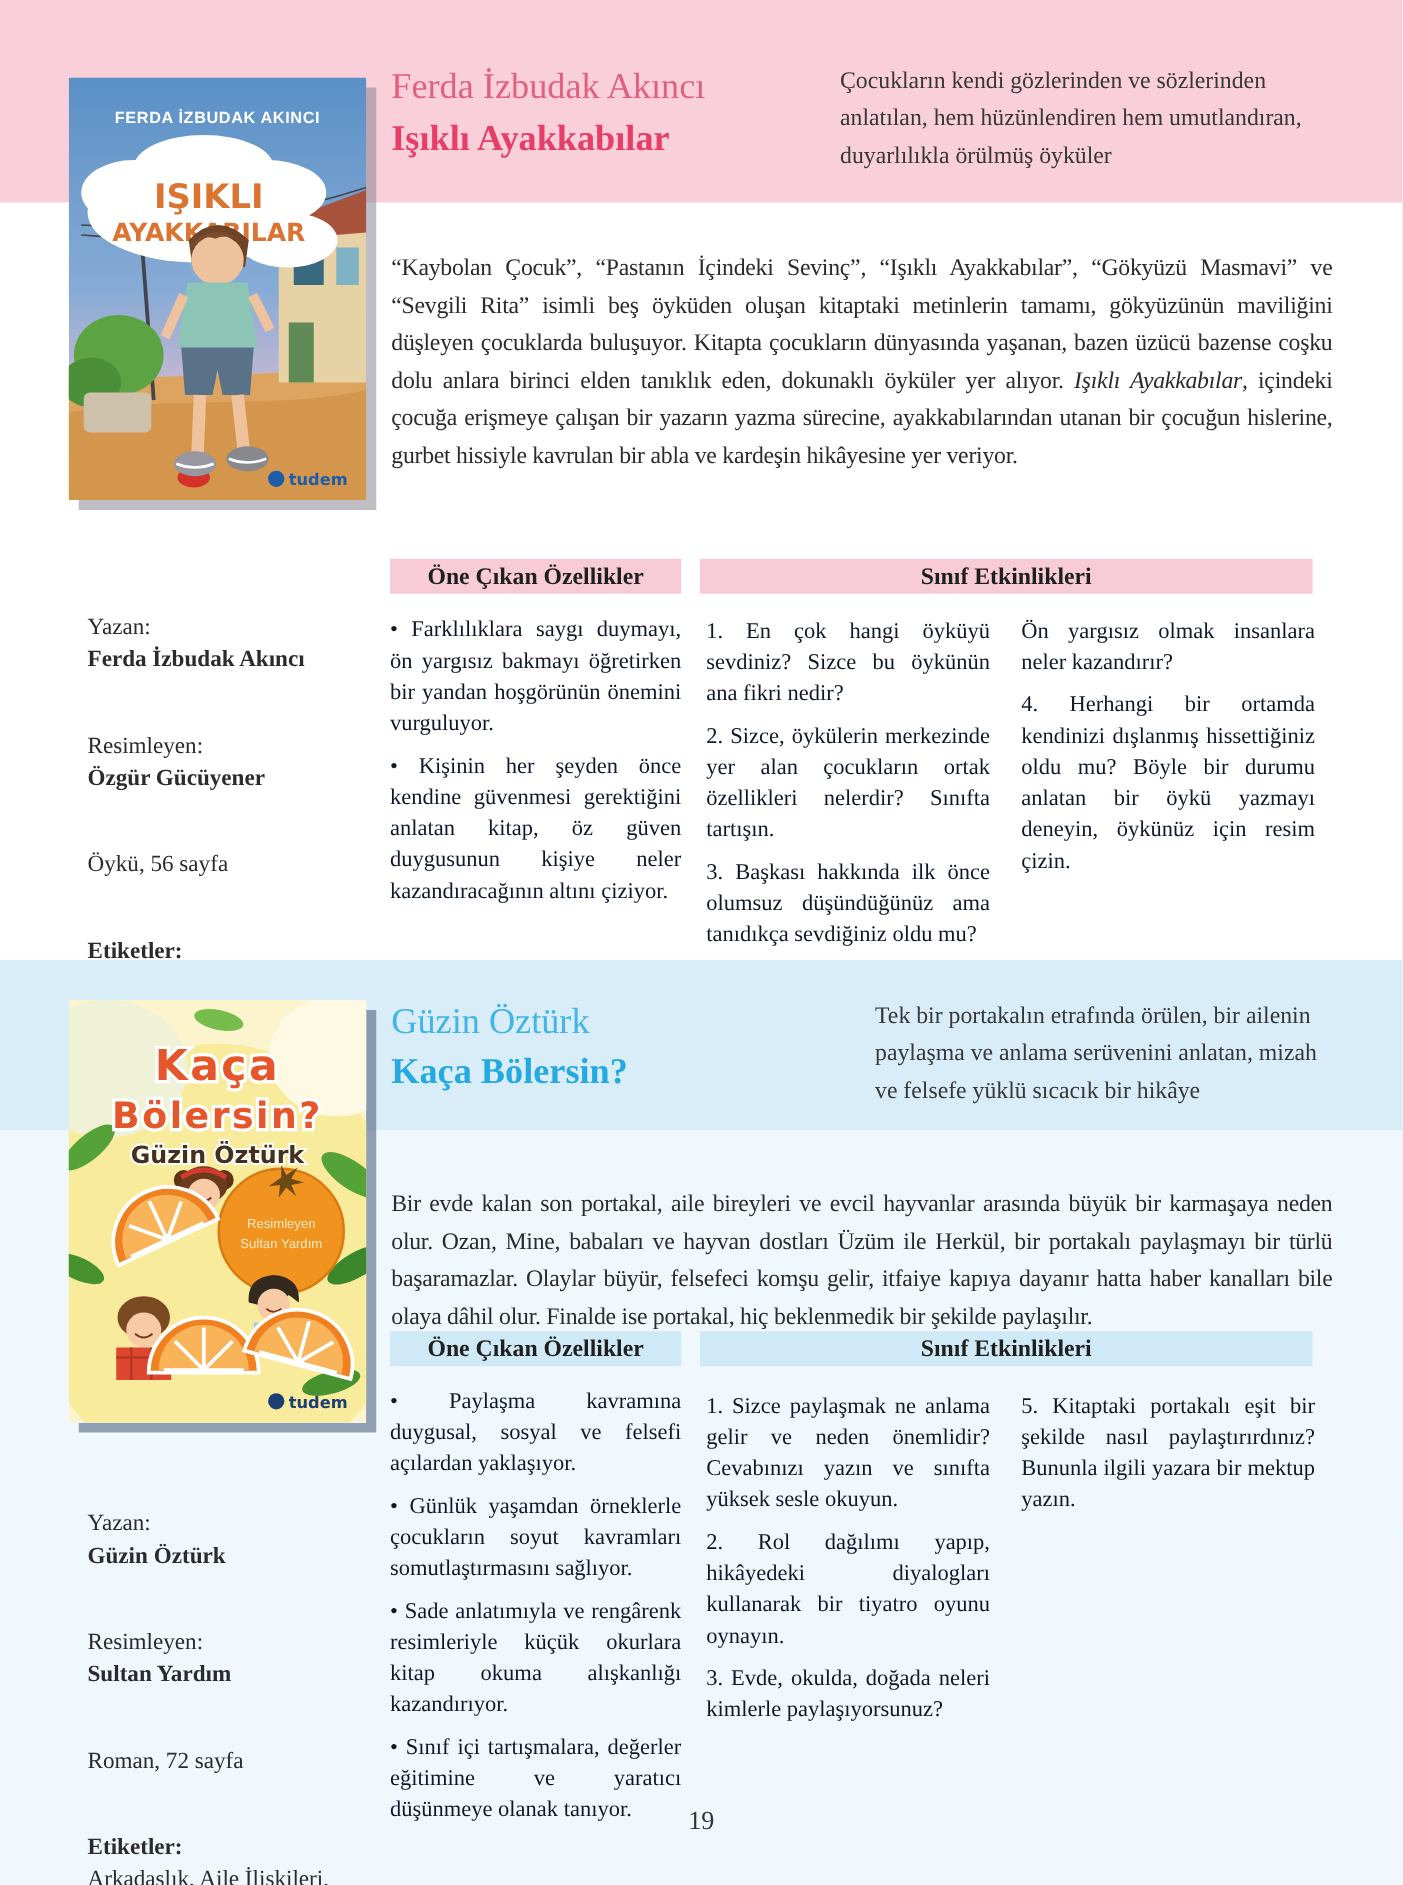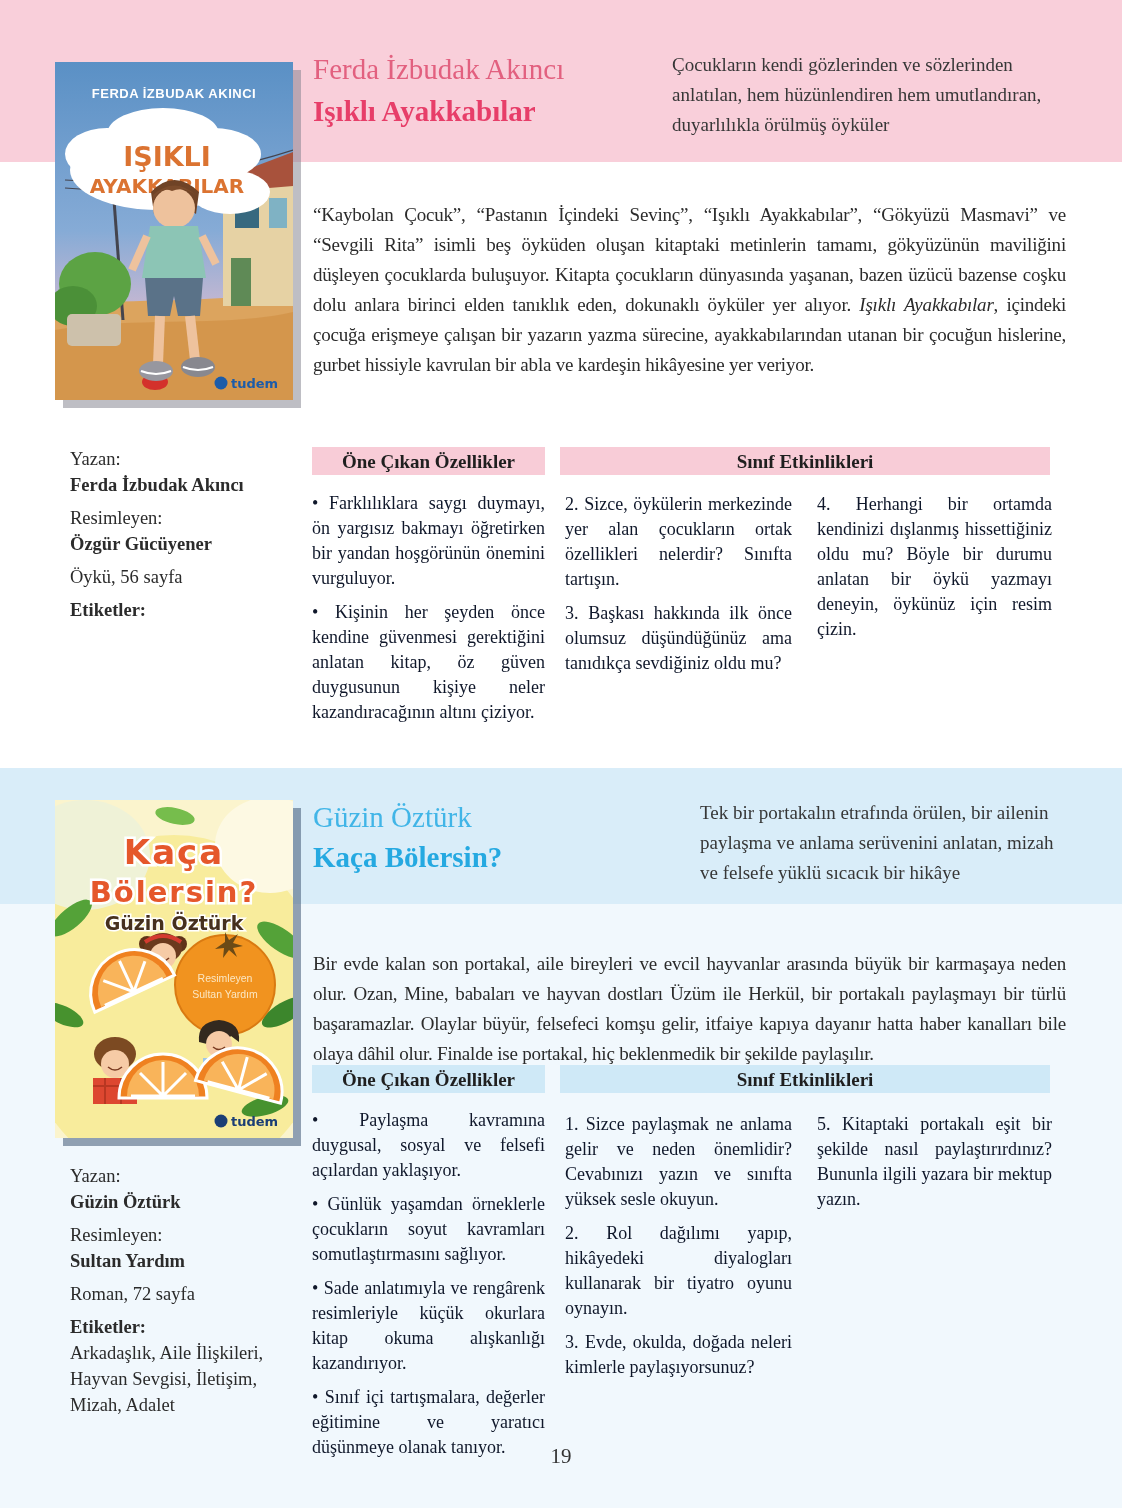--- a/index.html
+++ b/index.html
@@ -26,21 +26,21 @@
   #sec1 .tagline{left:672px;top:50px;width:382px;}
   #sec2 .tagline{left:700px;top:30px;width:358px;}
   .desc{position:absolute;left:313px;width:753px;font-size:19px;line-height:30px;
         text-align:justify;letter-spacing:-0.2px;color:#2b2b2b;}
   #sec1 .desc{top:181px;}
   #sec2 .desc{top:162px;}
   .it{font-style:italic;}
   .info{position:absolute;left:70px;width:238px;font-size:18.5px;line-height:26px;color:#2b2b2b;}
   #sec1 .info{top:446px;}
   #sec2 .info{top:395px;}
-  .grp{margin-bottom:7px;}
+  .grp{margin-bottom:7px;margin-top:43px;}
   .b{font-weight:700;}
   .col-header{position:absolute;height:28px;line-height:29px;background:var(--header-bg);
               font-weight:700;font-size:19px;text-align:center;color:#1f1f1f;}
   .features-header{left:312px;width:233px;}
   .activities-header{left:560px;width:490px;}
   #sec1 .col-header{top:447px;}
   #sec2 .col-header{top:297px;}
   .features{position:absolute;left:312px;width:233px;}
   #sec1 .features{top:491px;}
   #sec2 .features{top:340px;}
@@ -159,26 +159,28 @@
     <div class="col-header activities-header">Sınıf Etkinlikleri</div>
 
     <div class="features">
       <ul class="txtlist features-list">
           <li>Farklılıklara saygı duymayı, ön yargısız bakmayı öğretirken bir yandan hoşgörünün önemini vurguluyor.</li>
           <li>Kişinin her şeyden önce kendine güvenmesi gerektiğini anlatan kitap, öz güven duygusunun kişiye neler kazandıracağının altını çiziyor.</li>
         </ul>
     </div>
     <div class="colA">
       <ul class="txtlist">
+          <li>1. En çok hangi öyküyü sevdiniz? Sizce bu öykünün ana fikri nedir?</li>
           <li>2. Sizce, öykülerin merkezinde yer alan çocukların ortak özellikleri nelerdir? Sınıfta tartışın.</li>
           <li>3. Başkası hakkında ilk önce olumsuz düşündüğünüz ama tanıdıkça sevdiğiniz oldu mu?</li>
         </ul>
     </div>
     <div class="colB">
       <ul class="txtlist">
+          <li>Ön yargısız olmak insanlara neler kazandırır?</li>
           <li>4. Herhangi bir ortamda kendinizi dışlanmış hissettiğiniz oldu mu? Böyle bir durumu anlatan bir öykü yazmayı deneyin, öykünüz için resim çizin.</li>
         </ul>
     </div>
   </section>
 
   <section class="sec" id="sec2" style="--band: #d9edf9; --header-bg: #cfe9f7; --author-color: #41b5e7; --title-color: #25a9e1; --section-bg: #f1f8fd;">
     <div class="band"></div>
     <div class="section-bg"></div>
 
     <div class="cover">

